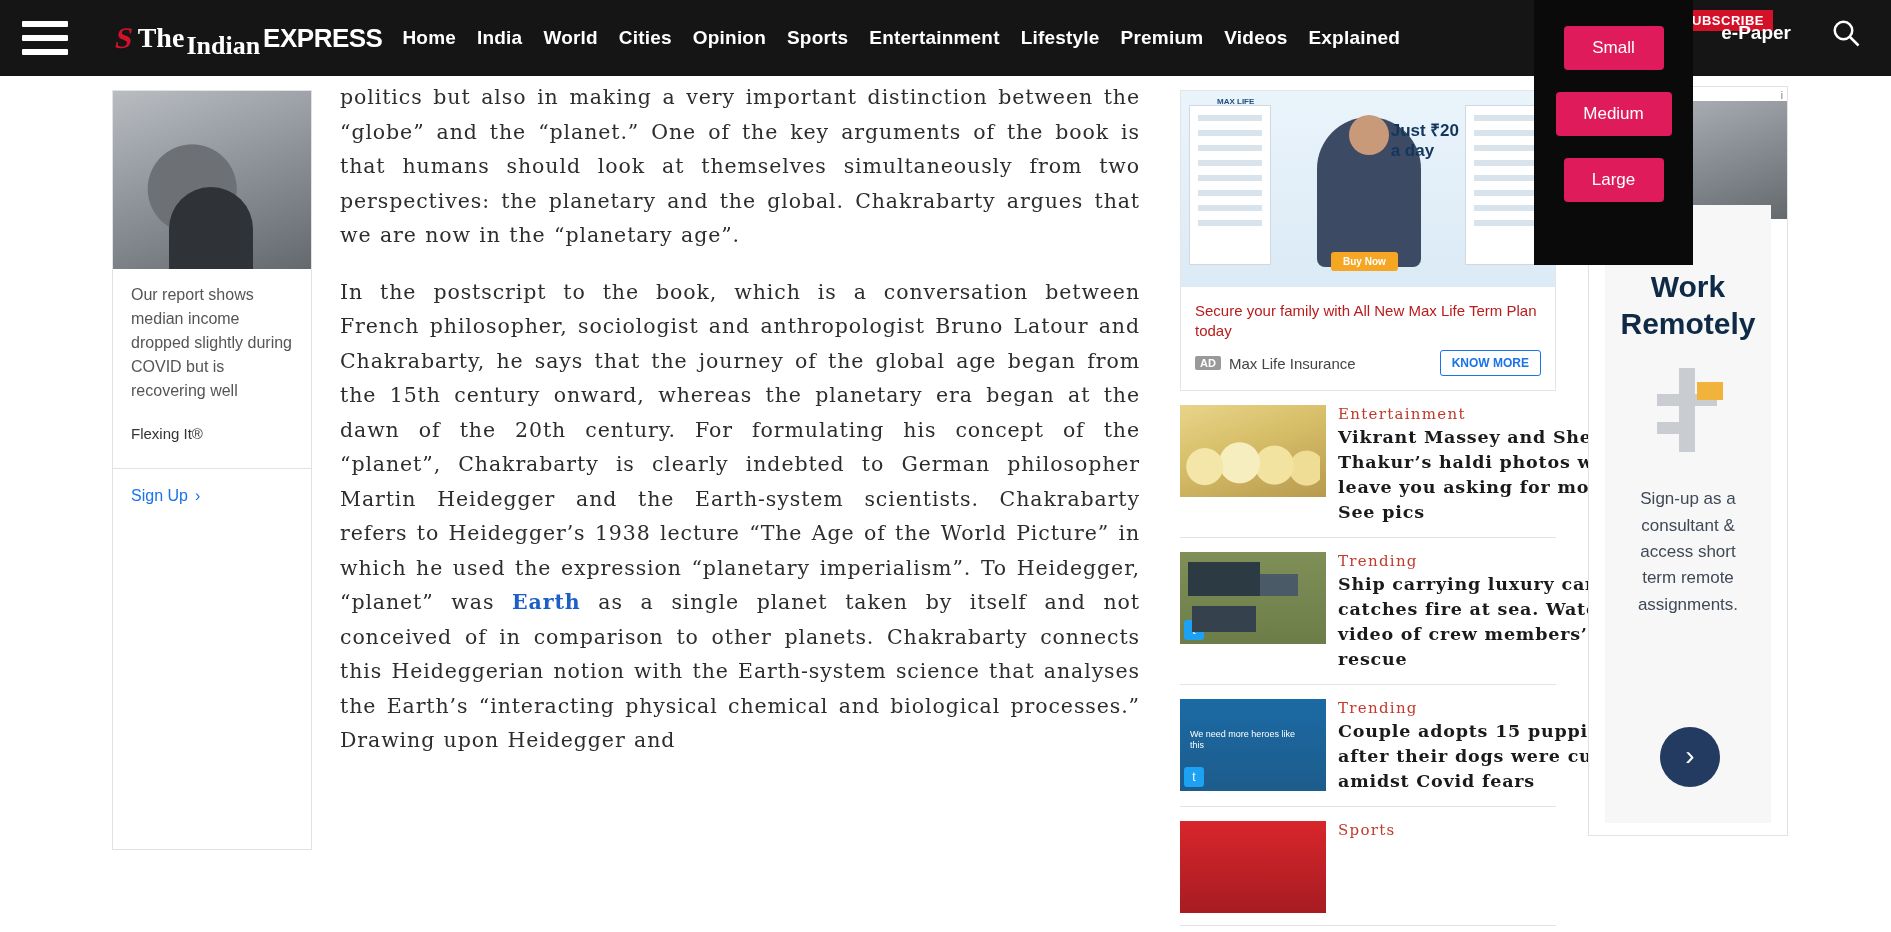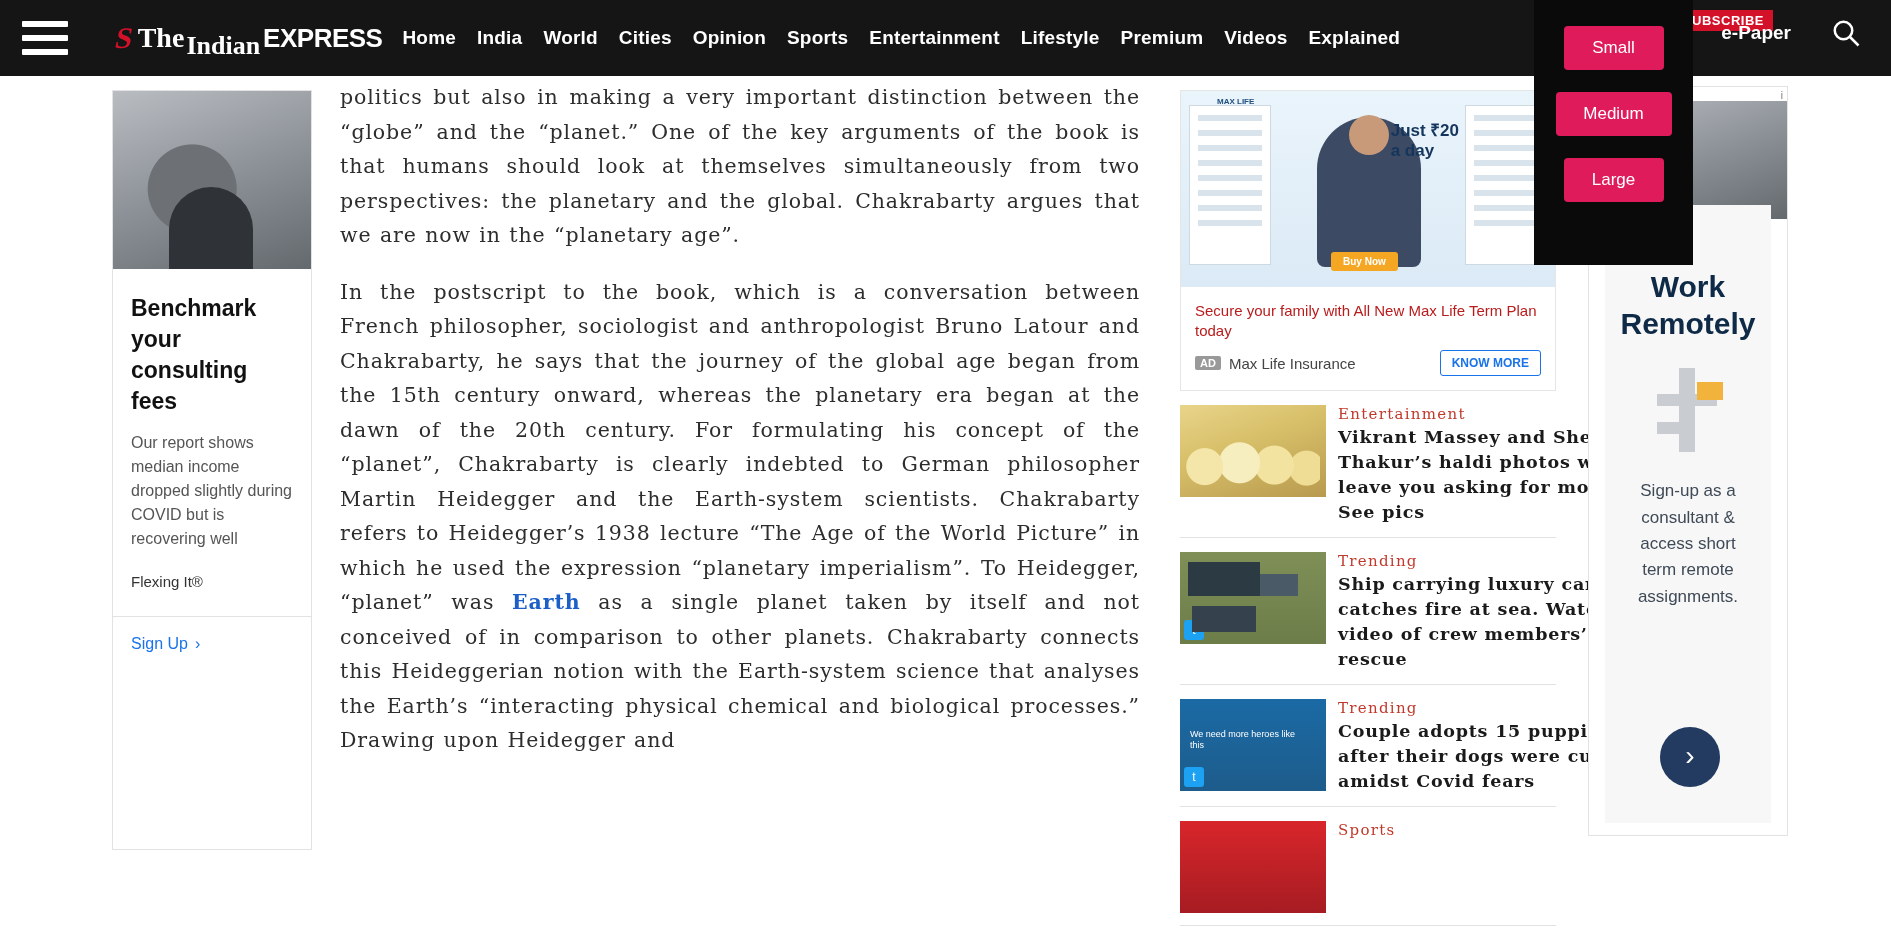--- a/index.html
+++ b/index.html
@@ -447,21 +447,21 @@
     position: absolute;
     background: #c9ccd1;
   }
   #right-ad .glyph .env {
     position: absolute;
     right: 0; top: 14px;
     width: 26px; height: 18px;
     background: #f2b33d;
   }
   #right-ad .card p {
-    margin: 26px 18px 0 18px;
+    margin: 34px 18px 0 18px;
     font-size: 17px;
     line-height: 1.55;
     color: #3f4a57;
   }
   #right-ad .arrow {
     position: absolute;
     left: 55px; bottom: 36px;
     width: 60px; height: 60px;
     border-radius: 50%;
     background: #243b61;
@@ -538,21 +538,20 @@
       <circle cx="10" cy="10" r="7" fill="none" stroke="#ffffff" stroke-width="2"></circle>
       <line x1="15" y1="15" x2="22" y2="22" stroke="#ffffff" stroke-width="2"></line>
     </svg>
   </div>
 
   <div id="content">
 
     <div id="left-ad">
       <div class="admark">i</div>
       <div class="adimg"></div>
-      <div class="adhead">Benchmark your consulting fees</div>
       <div class="adbody">Our report shows median income dropped slightly during COVID but is recovering well</div>
       <div class="adbrand">Flexing It®</div>
       <div class="adrule"></div>
       <div class="adcta">
         <span>Sign Up</span>
         <span>›</span>
       </div>
     </div>
 
     <div id="article">

